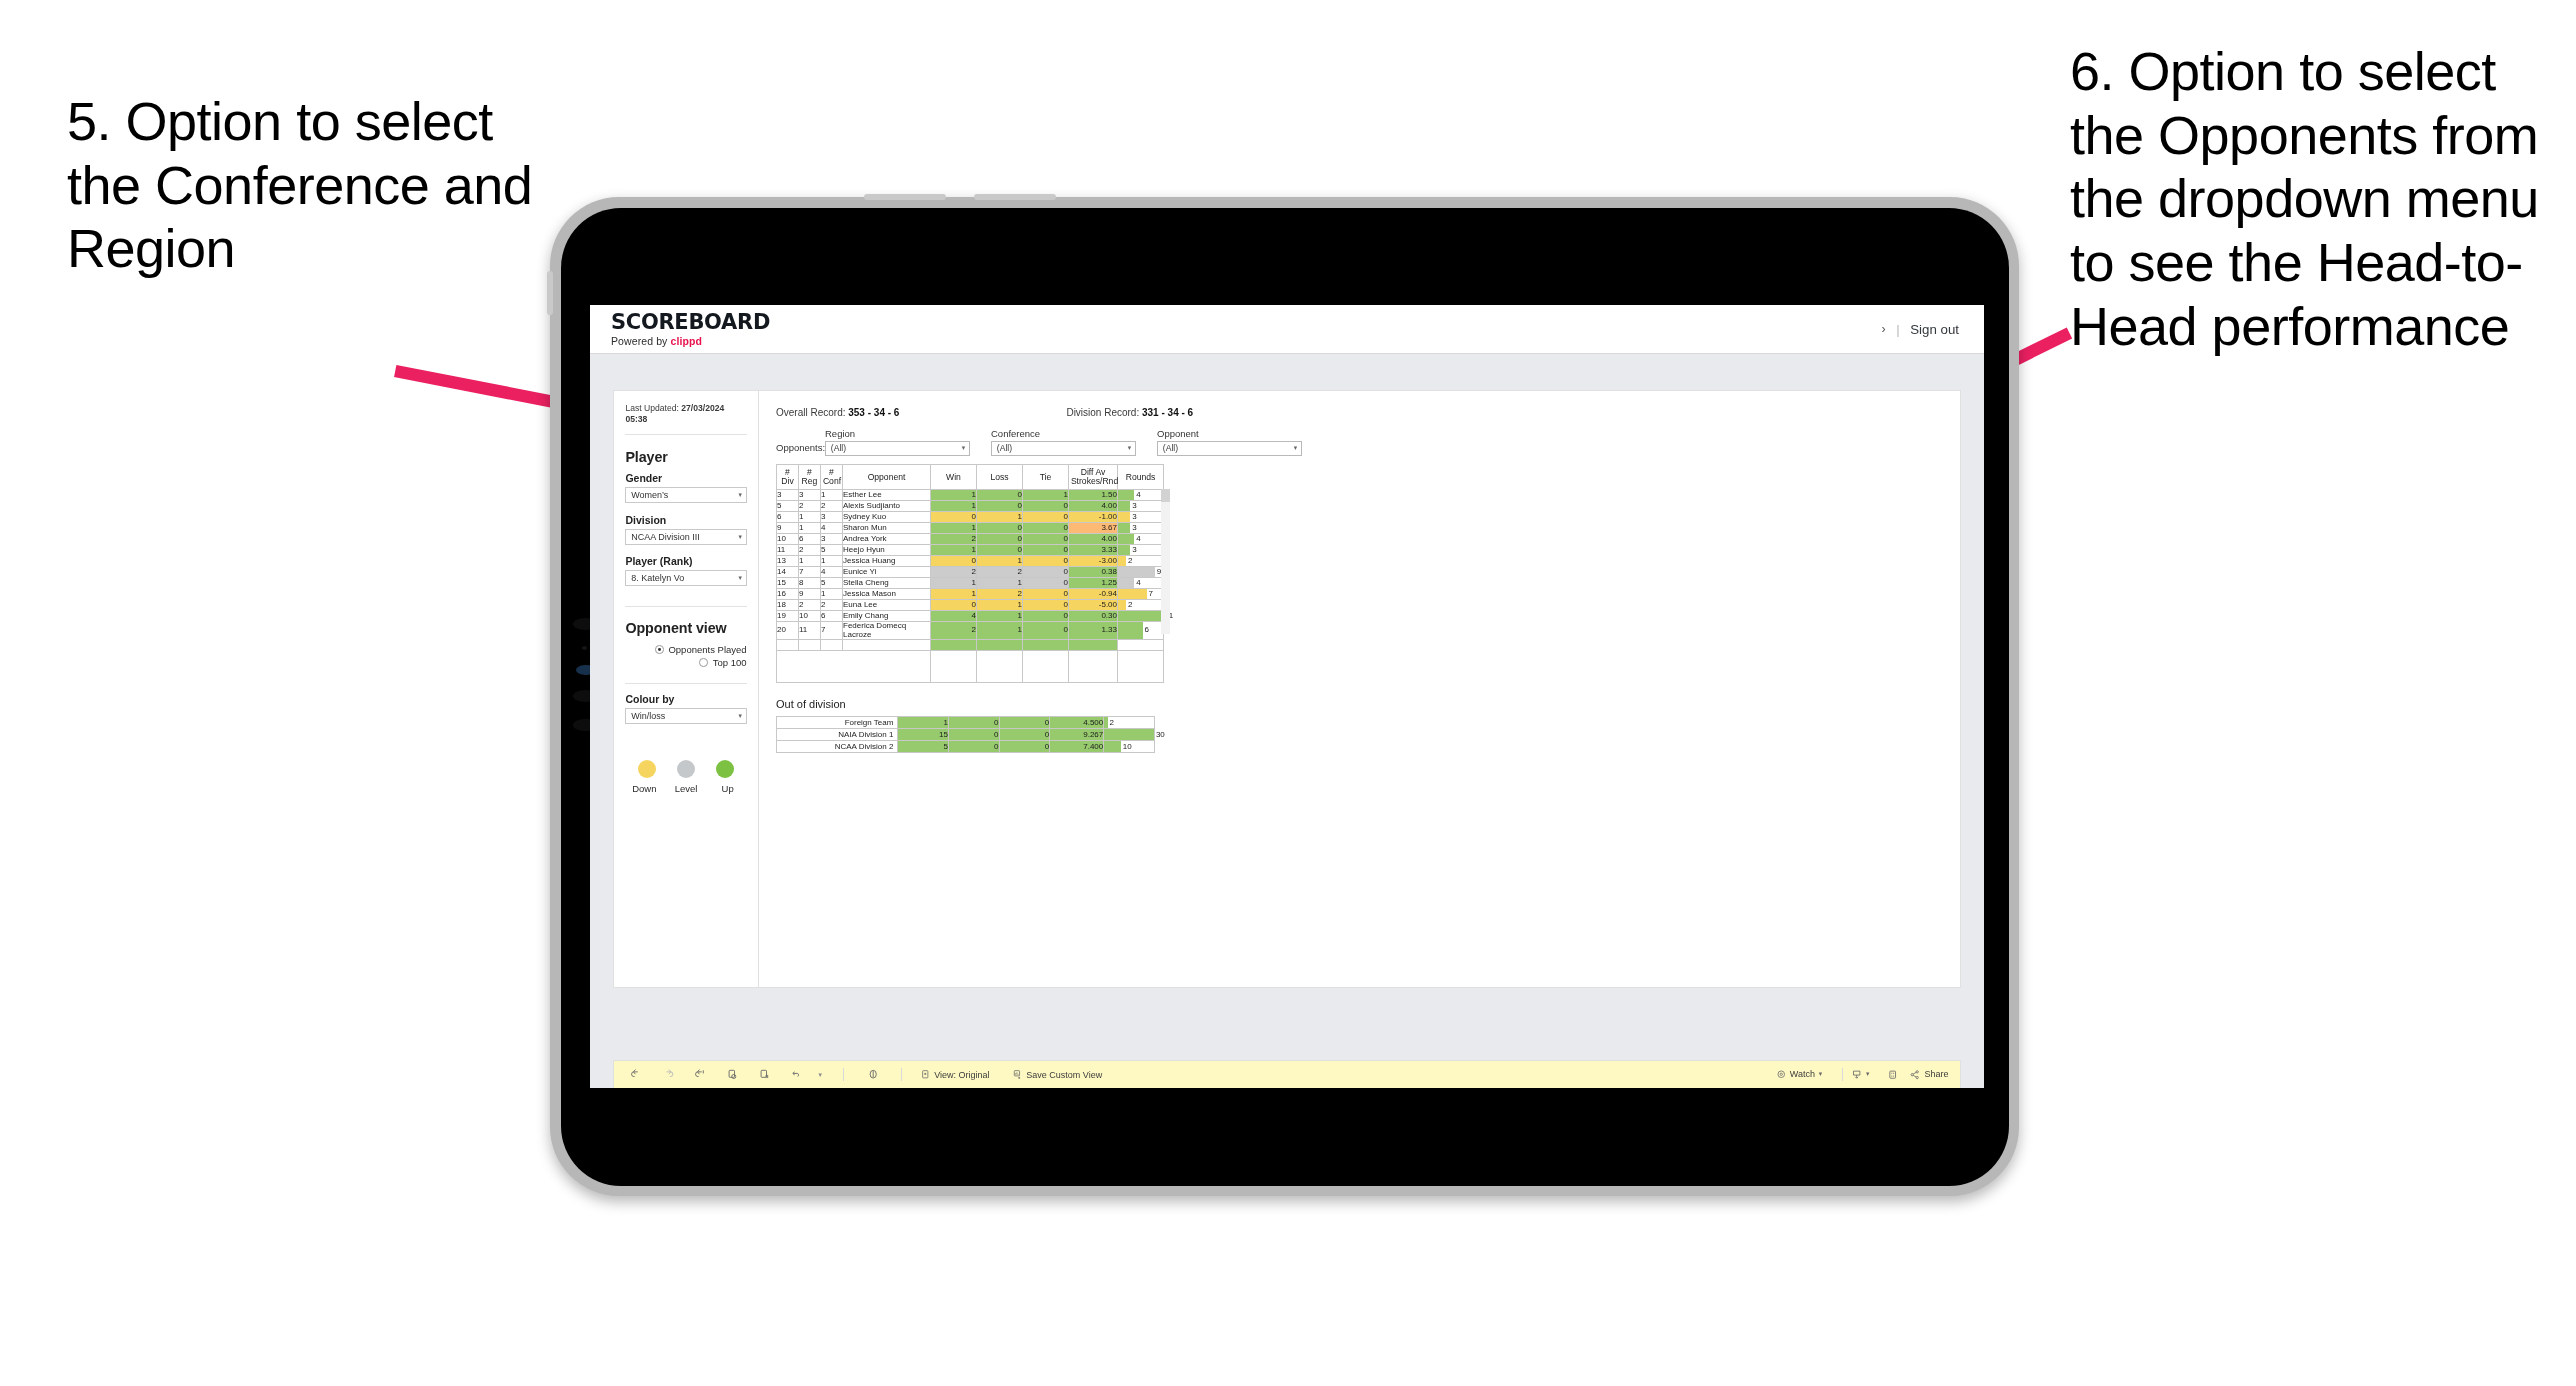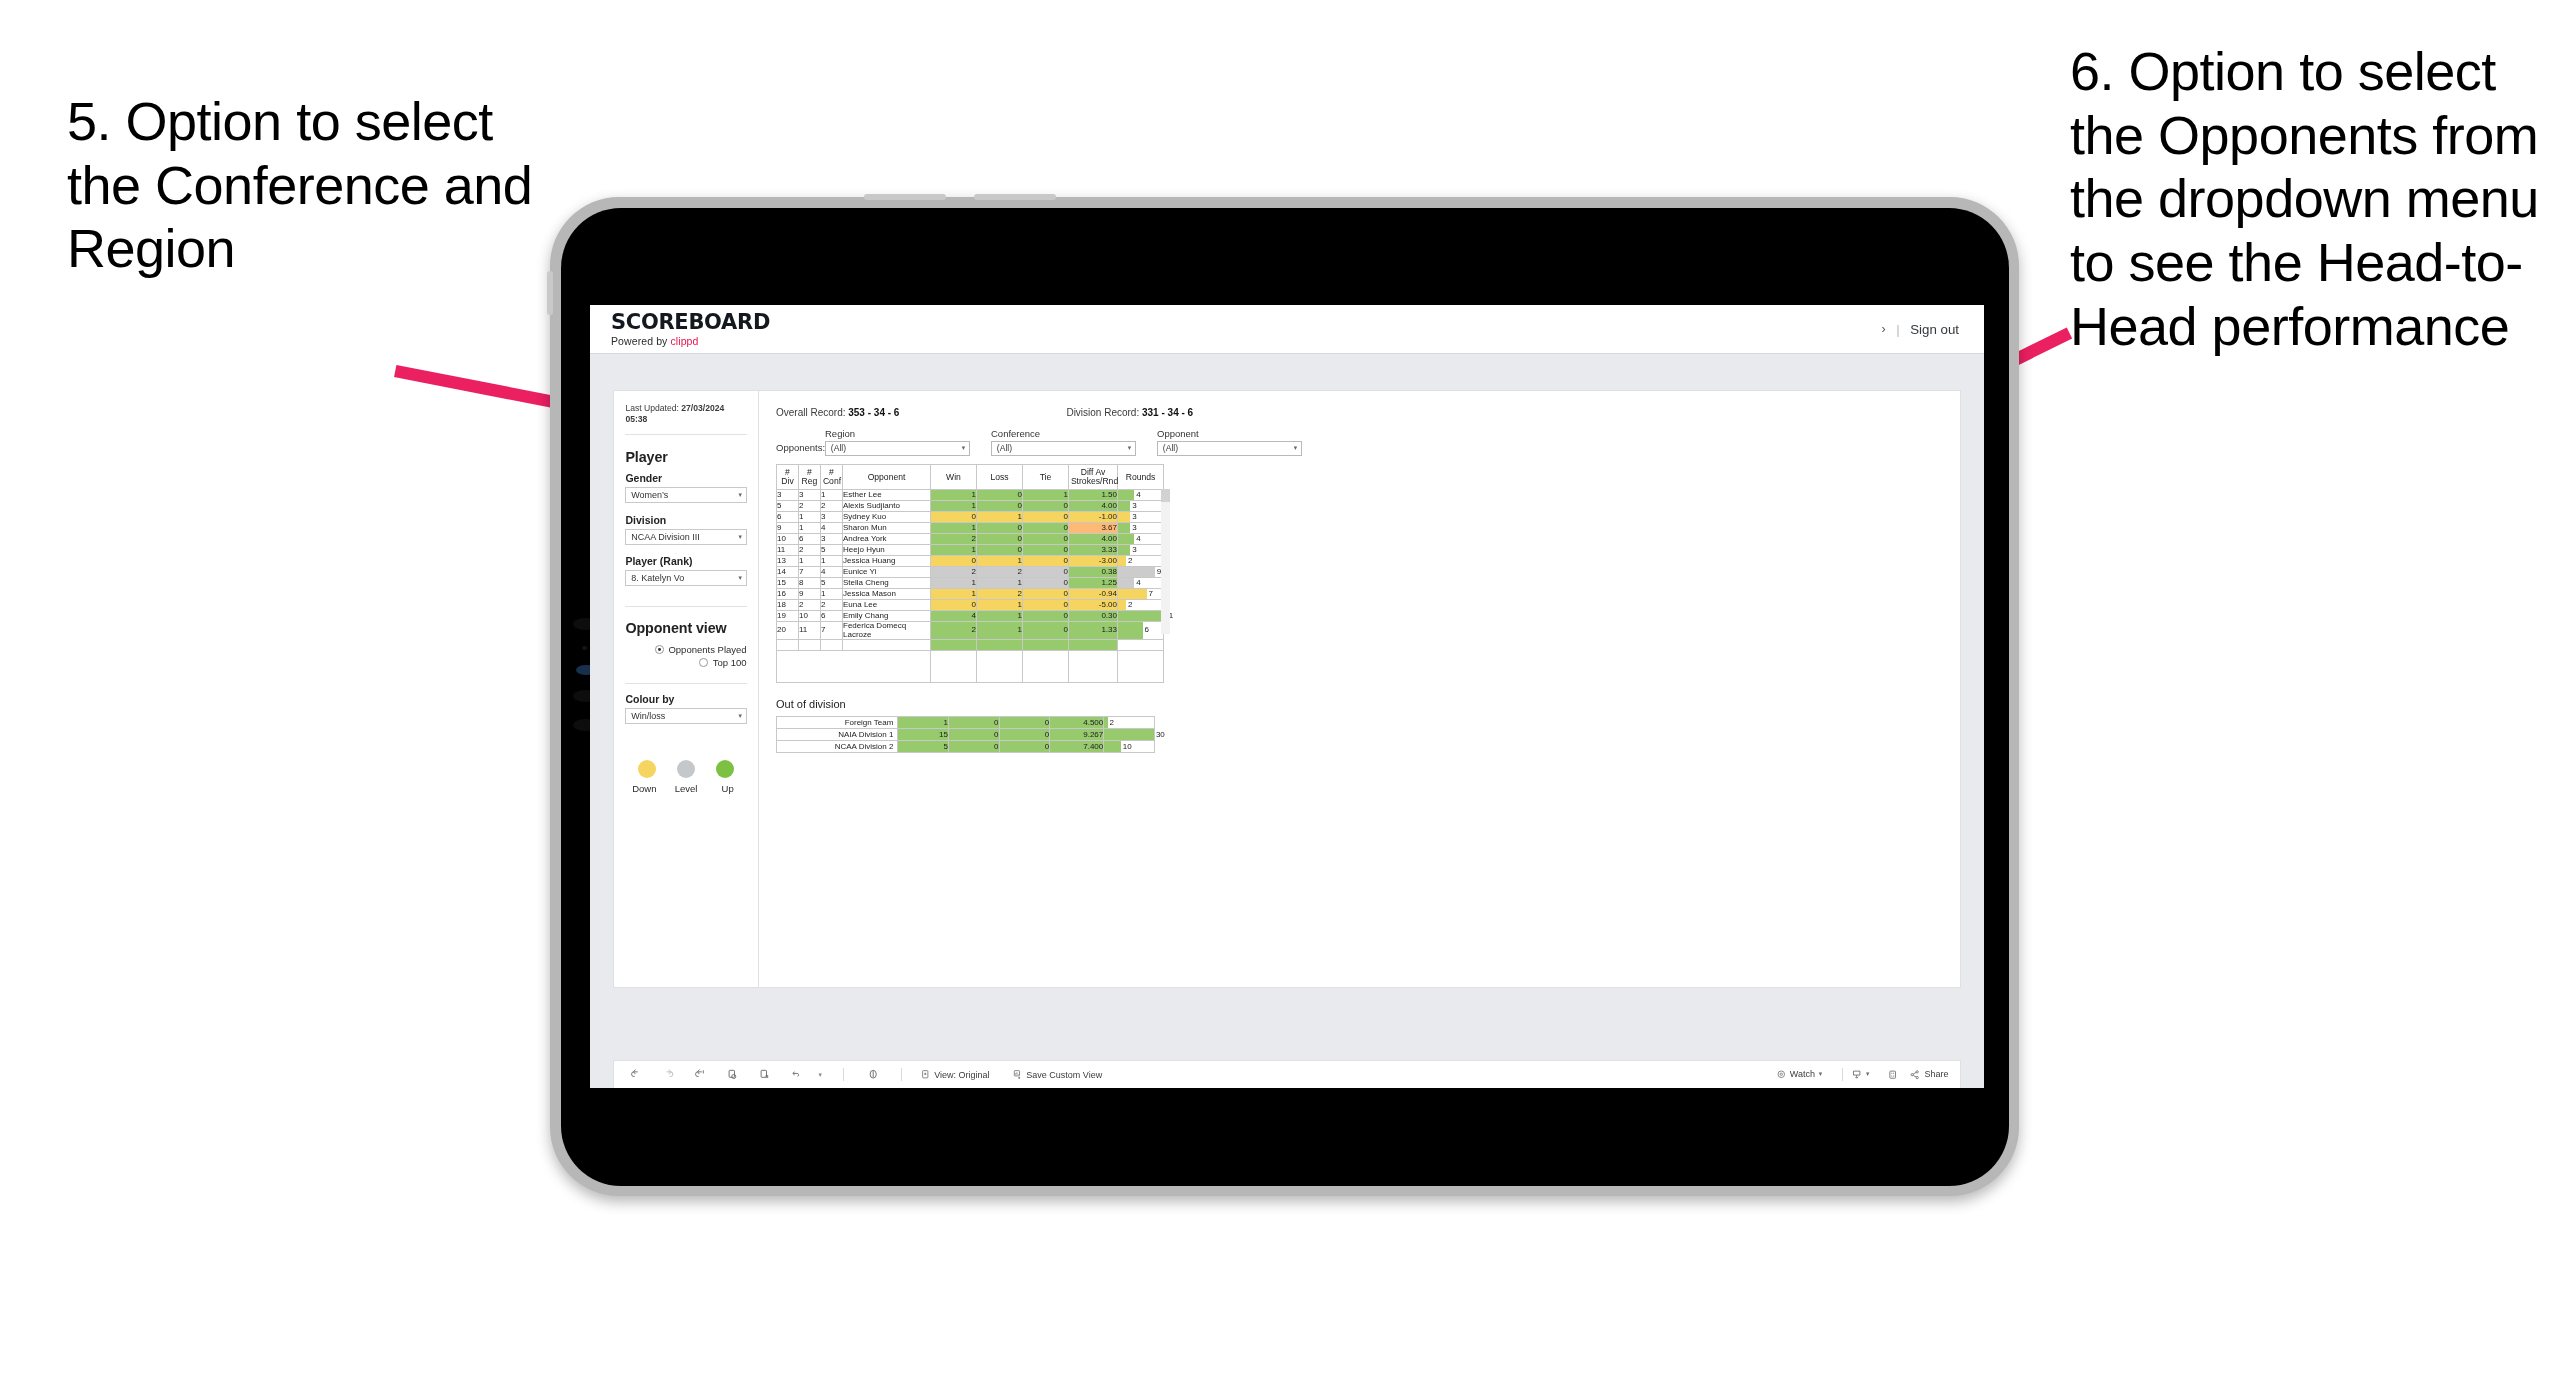--- a/index.html
+++ b/index.html
@@ -50,21 +50,21 @@
     height:49px; background:#fff; display:flex; align-items:stretch;
     border-bottom:1px solid #d8d8d8; position:relative;
   }
   .brand { padding:6.7px 0 0 21px; width:154px; }
   .brand-title {
     font-family:"DejaVu Sans", sans-serif;
     font-weight:700; font-size:21px; letter-spacing:-0.3px;
     color:#14181f; line-height:1;
   }
   .brand-sub { font-size:10.5px; color:#2b2b2b; margin-top:1.9px; letter-spacing:0.1px;}
-  .brand-sub b { color:#e8134d; font-weight:400; }
+  .brand-sub b { color:#e8134d; font-weight:700; }
   .mainnav { display:flex; align-items:stretch; }
   .mainnav a {
     display:flex; align-items:center; padding:0 21px;
     font-size:14px; letter-spacing:0.5px; color:#262b31;
     text-decoration:none; border-bottom:2.9px solid transparent;
     font-family:"Liberation Sans", sans-serif;
   }
   .mainnav a.active { border-bottom-color:#e8134d; font-weight:400; }
   .topright {
     margin-left:auto; display:flex; align-items:center; gap:10.5px;
@@ -174,21 +174,21 @@
   .scrollthumb { position:absolute; left:0; top:0; width:8.6px; height:13.3px; background:#d2d2d2;}
 
   .oodtitle { font-size:11px; color:#1c1c1c; margin:15px 0 5.7px 0; }
   table.ood { border-collapse:collapse; width:379px; table-layout:fixed; font-size:8px;}
   table.ood td { border:1px solid #c8c8c8; height:12px; padding:0; color:#1c1c1c;}
   .ood-nm { width:110px; text-align:right; padding-right:3.8px !important; }
 
   
   .toolbar {
     position:absolute; left:23px; right:23px; bottom:0; height:28px;
-    background:#ffffff; border:1px solid #e0e0e0; border-bottom:none;
+    background:#fef9c3; border:1px solid #e0e0e0; border-bottom:none;
     display:flex; align-items:center; padding:0 11.4px; gap:10px;
     font-size:9px; color:#3c3c3c;
   }
   .tb-i { width:22px; display:flex; align-items:center; justify-content:center; color:#6a6a6a;}
   .tb-sep { width:1px; height:12.4px; background:#d9d9d9; margin:0 7.6px; }
   .tb-item { display:flex; align-items:center; gap:3.8px; margin-right:12.4px; }
   .tb-right { margin-left:auto; display:flex; align-items:center; }
   svg { display:block; }
 </style>
 </head>

